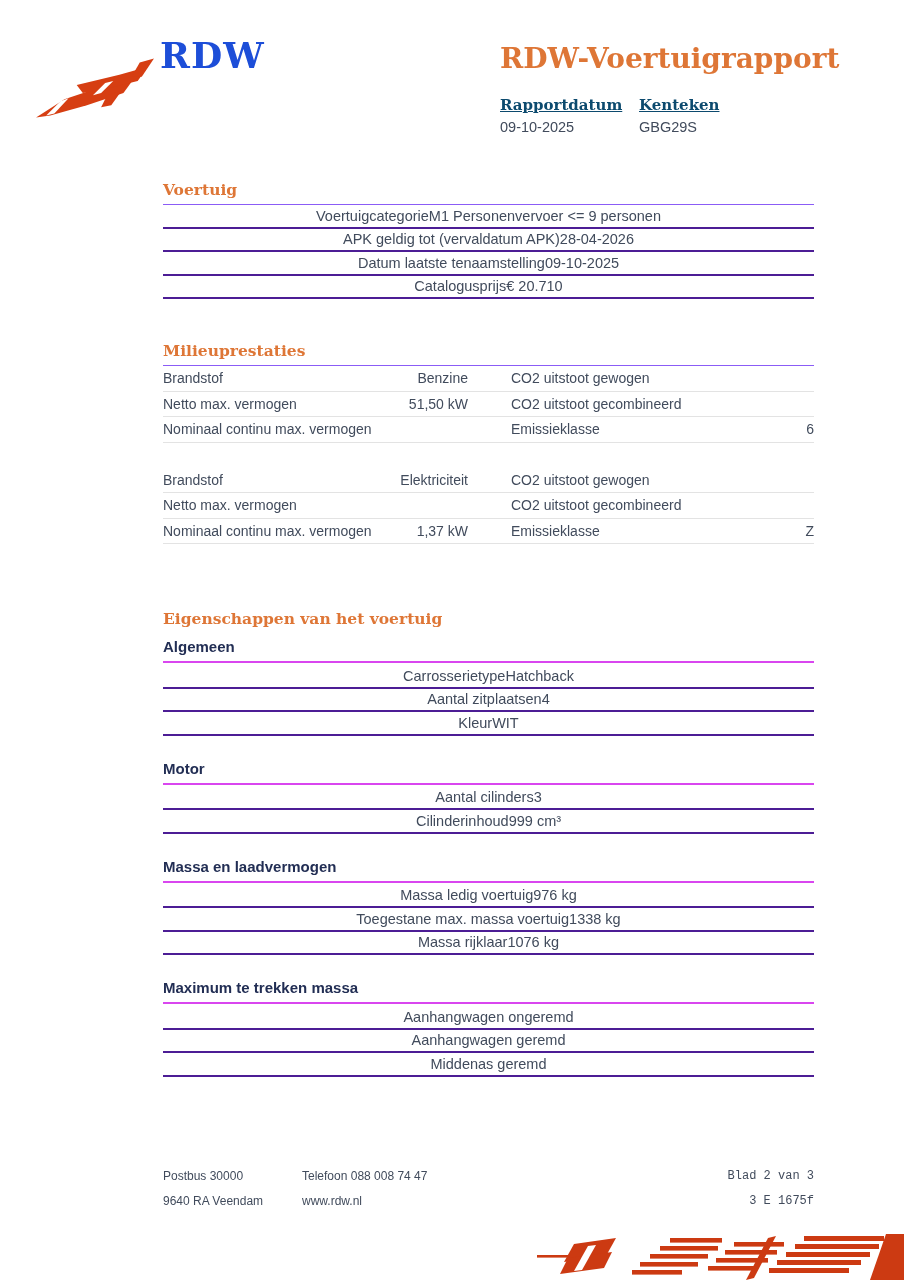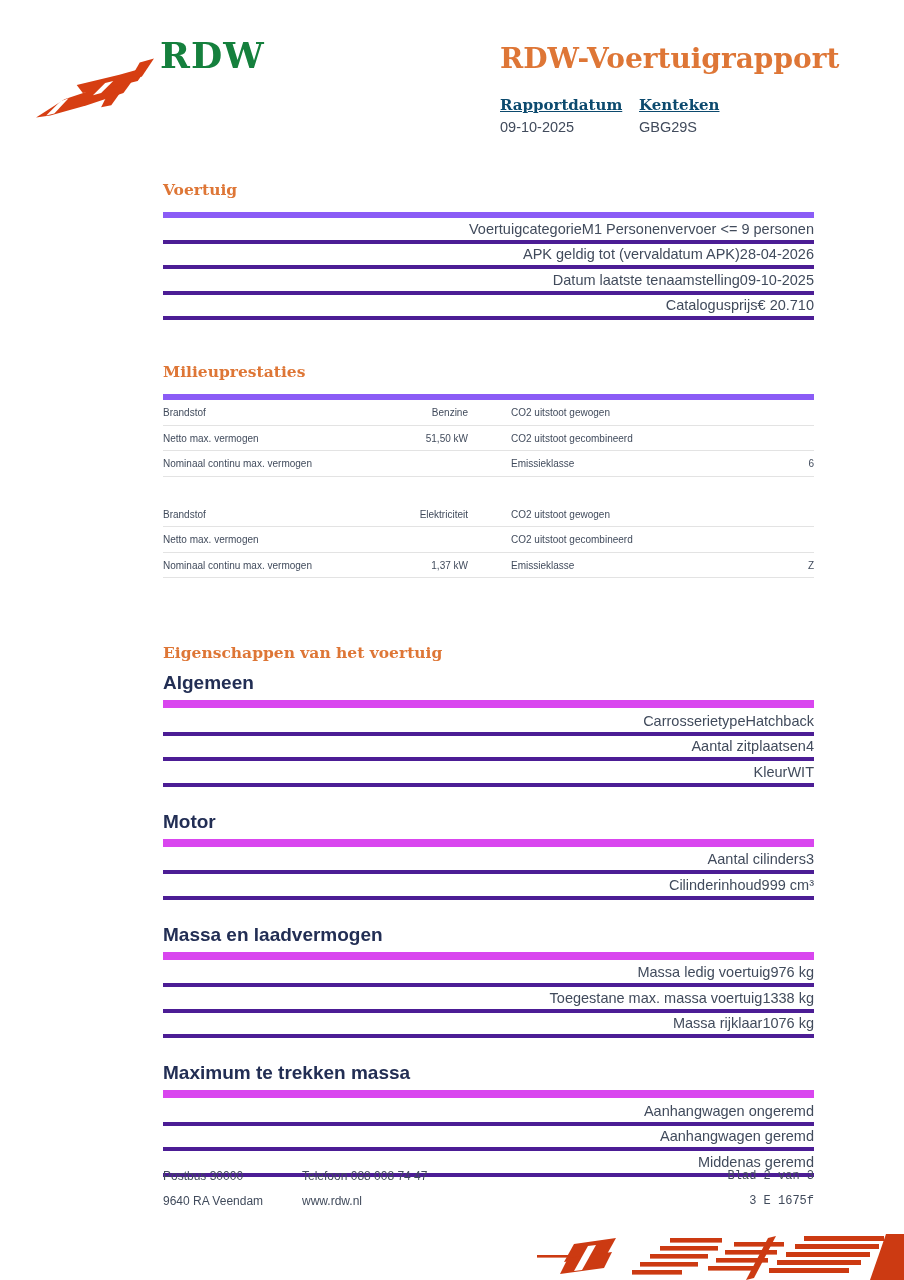--- a/index.html
+++ b/index.html
@@ -7,73 +7,73 @@
     position:relative;width:904px;height:1280px;background:#ffffff;
     overflow:hidden;
     font-family:"Liberation Sans",sans-serif;
     color:#414b5c;
   }
   
   .logo-feather{position:absolute;left:34px;top:50px;width:122px;height:72px;}
   .wordmark{
     position:absolute;left:160px;top:34px;
     font-family:"DejaVu Serif",serif;font-weight:600;
-    font-size:36px;letter-spacing:1px;color:#15803d;
+    font-size:36px;letter-spacing:1px;color:#1d4ed8;
   }
   .head-right{position:absolute;left:500px;top:42px;width:320px;}
   .doc-title{
     font-family:"DejaVu Serif",serif;font-weight:700;
     font-size:28px;color:#de7636;white-space:nowrap;
   }
   .meta{display:flex;margin-top:21px;}
   .meta-col1{width:139px;}
   .meta-label{
     font-family:"DejaVu Serif",serif;font-weight:700;
     font-size:15px;color:#0c4a6e;text-decoration:underline;
   }
   .meta-value{font-size:14.5px;margin-top:5px;color:#414b5c;}
   
   .main{position:absolute;left:163px;top:180px;width:651px;}
   .sec-heading{
     font-family:"DejaVu Serif",serif;font-weight:700;
     font-size:15.5px;color:#de7636;
-    padding-bottom:13px;border-bottom:6px solid #8b5cf6;
+    padding-bottom:5px;border-bottom:1px solid #8b5cf6;
   }
   .sec-heading.no-line{border-bottom:none;padding-bottom:0;}
   
   .kv-row{
-    display:flex;justify-content:flex-end;align-items:baseline;
+    display:flex;justify-content:center;align-items:baseline;
     font-size:14.5px;line-height:17px;
-    padding:2.5px 0 2px 0;border-bottom:4px solid #4c1d95;
+    padding:2.5px 0 2px 0;border-bottom:2px solid #4c1d95;
     min-height:17px;
   }
   .kv-label{white-space:nowrap;}
   .kv-value{white-space:nowrap;text-align:right;}
   
   .m-row{
     display:flex;align-items:baseline;
-    font-size:10px;line-height:17px;
+    font-size:14px;line-height:17px;
     padding:4px 0 3.5px 0;border-bottom:1px solid #e3e3e3;
     min-height:17px;
     justify-content:center;
   }
   .m-label1{width:218px;}
   .m-value1{width:87px;text-align:right;}
   .m-gap{width:43px;}
   .m-label2{width:220px;}
   .m-value2{flex:1;text-align:right;}
   .sec-voertuig{margin-bottom:42px;}
   .sec-milieu{margin-bottom:11px;}
   .milieu-gap{height:25px;border:none;}
   .sec-eigenschappen{margin-top:65px;}
   .subsection{margin-top:24px;}
   .subsection.first{margin-top:10px;}
   .sub-title{
-    font-size:19px;font-weight:bold;color:#222e54;
-    padding-bottom:6px;border-bottom:8px solid #d946ef;
+    font-size:15px;font-weight:bold;color:#222e54;
+    padding-bottom:6px;border-bottom:2px solid #d946ef;
     margin-bottom:2px;
   }
   
   .footer{position:absolute;left:163px;top:1170px;width:651px;font-size:12px;color:#414b5c;}
   .footer-row{display:flex;margin-bottom:13px;line-height:12px;}
   .f-col1{width:115px;}
   .f-col2{flex:1;margin-left:24px;}
   .f-col3{text-align:right;font-family:Liberation Mono, monospace;}
   
   .pattern{position:absolute;right:0;bottom:0;width:392px;height:46px;overflow:hidden;}

